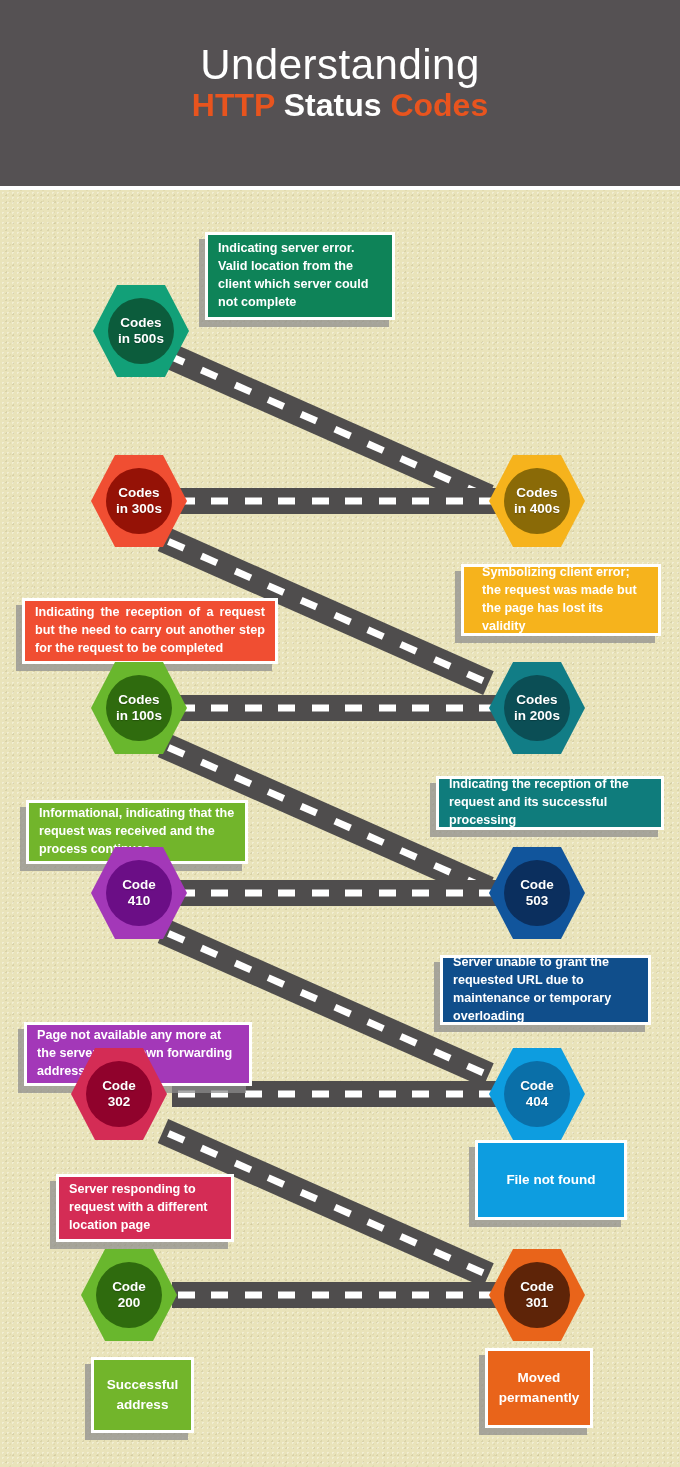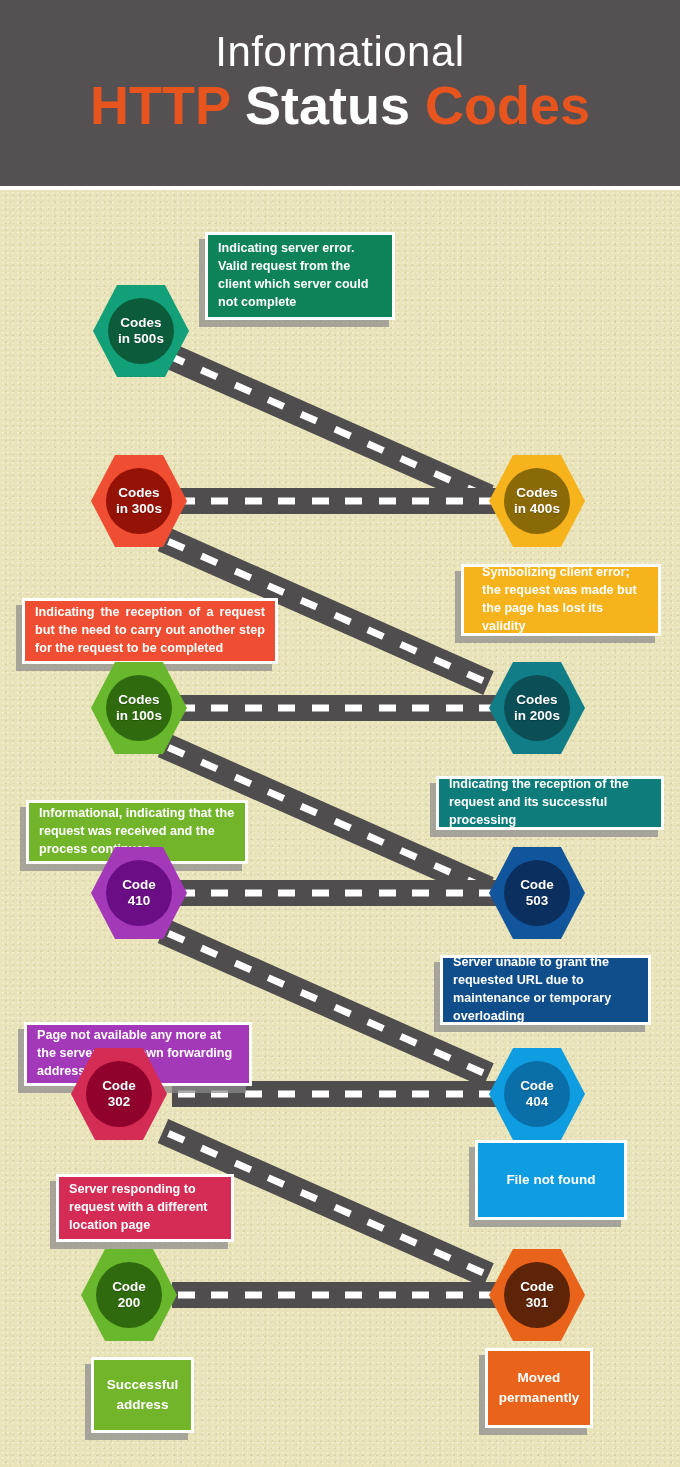--- a/index.html
+++ b/index.html
@@ -18,21 +18,21 @@
   }
   .header .title-wrap{
     position:absolute;left:0;top:0;width:680px;height:186px;
     display:flex;flex-direction:column;align-items:center;justify-content:center;
     padding-bottom:22px;box-sizing:border-box;
   }
   .title-l1{
     color:#ffffff;font-size:42px;font-weight:400;letter-spacing:.5px;line-height:1.12;
   }
   .title-l2{
-    font-size:54px;font-weight:700;line-height:1.12;color:#ffffff;white-space:pre;
+    font-size:32px;font-weight:700;line-height:1.12;color:#ffffff;white-space:pre;
   }
   .title-l2 .hl{color:#E8541E;}
   .header-rule{
     position:absolute;left:0;top:186px;width:680px;height:4px;background:#FFFFFF;
   }
 
   
   .canvas{
     position:absolute;left:0;top:190px;width:680px;height:1277px;
     background-color:#E9E3BA;
@@ -86,21 +86,21 @@
   .box.justify p{text-align:justify;}
   .box.center p{text-align:center;font-size:13.5px;line-height:1.5;}
 </style>
 </head>
 <body>
 
 <div id="page">
 
   <div class="header">
     <div class="title-wrap">
-      <div class="title-l1">Informational</div>
+      <div class="title-l1">Understanding</div>
       <div class="title-l2"><span class="hl">HTTP</span><span> Status </span><span class="hl">Codes</span></div>
     </div>
   </div>
   <div class="header-rule"></div>
 
   <div class="canvas">
 
     <div class="road" style="left:163px;top:150px;width:356px;height:26px;transform-origin:0 50%;transform:rotate(23.9deg);">
       <div class="dashes">
         <i></i>
@@ -245,21 +245,21 @@
           <i></i>
           <i></i>
           <i></i>
           <i></i>
           <i></i>
           <i></i>
       </div>
     </div>
 
     <div class="box" style="left:205px;top:42px;width:190px;height:88px;background:#0E8358;">
-      <p>Indicating server error. Valid request from the client which server could not complete</p>
+      <p>Indicating server error. Valid location from the client which server could not complete</p>
     </div>
 
     <div class="box" style="left:461px;top:374px;width:200px;height:72px;background:#F6B31C;padding-left:8px;">
       <p>Symbolizing client error; the request was made but the page has lost its validity</p>
     </div>
 
     <div class="box justify" style="left:22px;top:408px;width:256px;height:66px;background:#F04E32;">
       <p>Indicating the reception of a request but the need to carry out another step for the request to be completed</p>
     </div>
 

